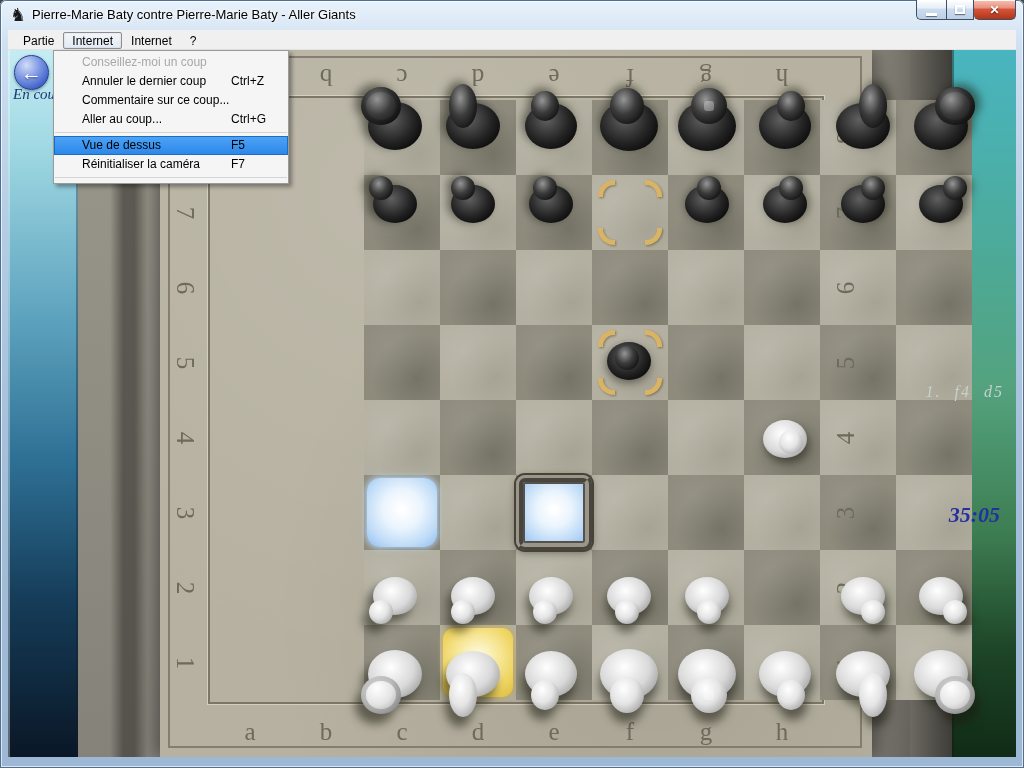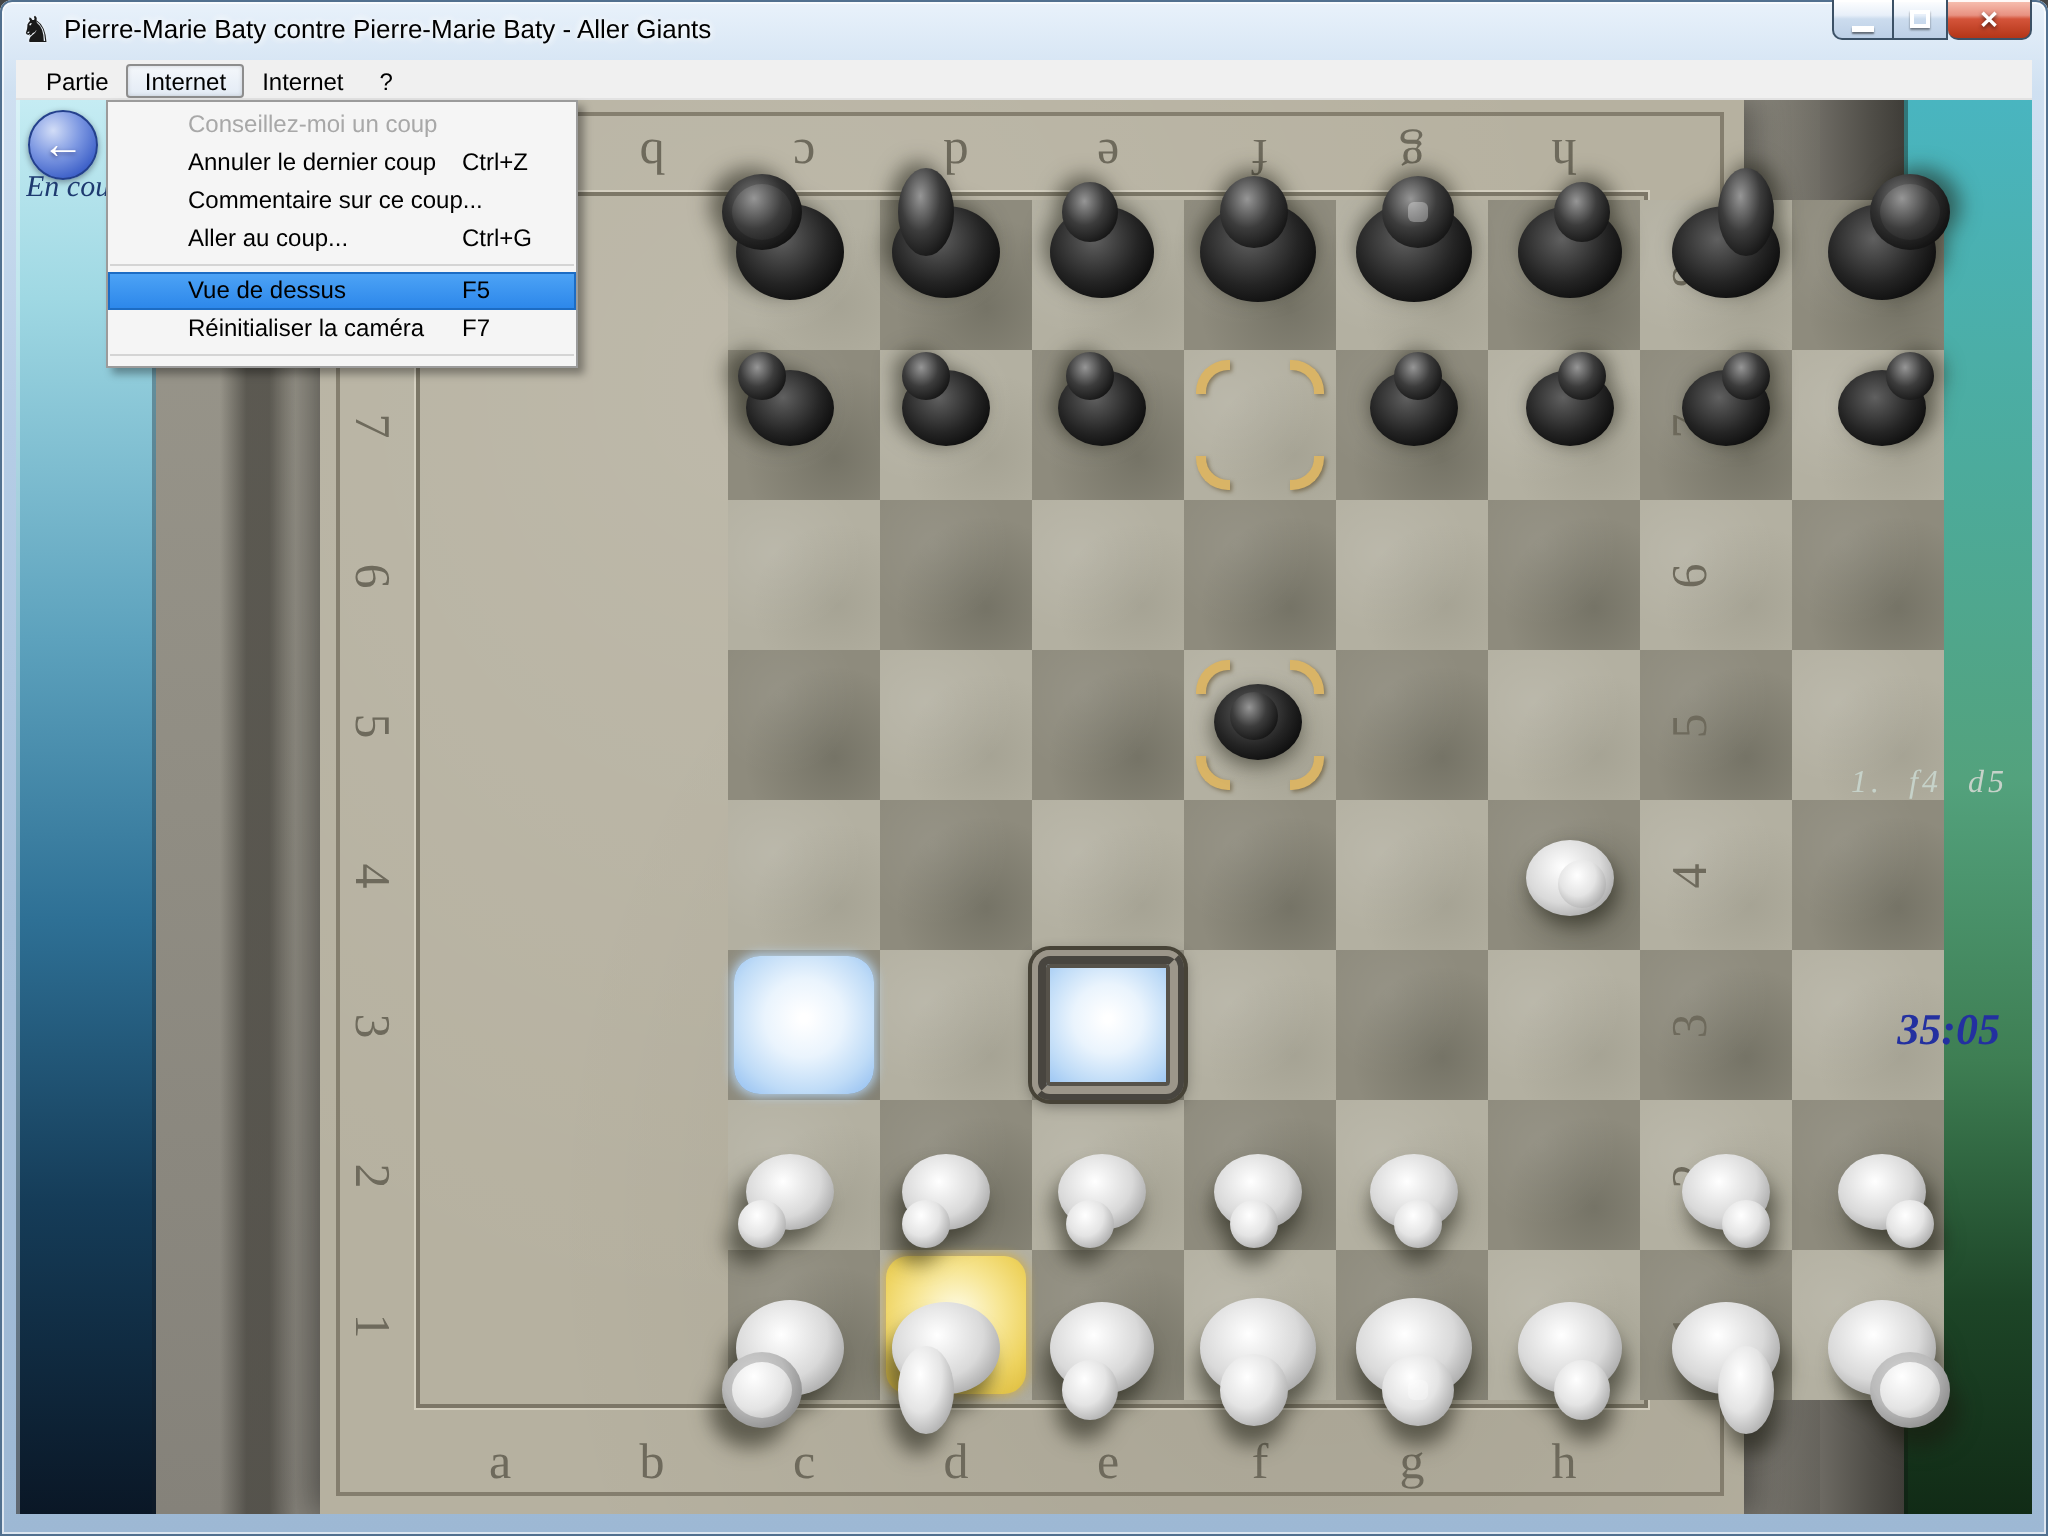--- a/index.html
+++ b/index.html
@@ -108,21 +108,21 @@
   .moves-text{position:absolute;right:12px;top:333px;font-family:"Liberation Serif",serif;font-style:italic;
     font-size:16px;color:#c6d2c9;letter-spacing:2px;word-spacing:7px;text-align:center;}
   .clock-text{position:absolute;right:16px;top:452px;font-family:"Liberation Serif",serif;font-style:italic;
     font-weight:bold;font-size:22px;color:#2330a0;}
   .turn-text{position:absolute;right:12px;top:670px;font-family:"Liberation Serif",serif;font-style:italic;
     font-size:21px;color:#e3e6e1;text-shadow:1px 2px 3px rgba(35,35,30,.85);}
   
   .dropdown{position:absolute;left:53px;top:50px;width:236px;background:#f5f5f5;border:1px solid #9b9b9b;
     box-shadow:3px 3px 4px rgba(0,0,0,.35);padding:2px 0;z-index:100;font-size:12px;}
   .menu-item{position:relative;height:19px;line-height:19px;color:#000;}
-  .menu-item .mi-label{position:absolute;left:40px;white-space:nowrap;}
+  .menu-item .mi-label{position:absolute;left:28px;white-space:nowrap;}
   .menu-item .mi-key{position:absolute;left:177px;}
   .menu-item.disabled{color:#a8a8a8;}
   .menu-item.hl{background:linear-gradient(#4ea4f6,#2b86ea);box-shadow:inset 0 0 0 1px #1c6cc4;}
   .menu-sep{height:1px;background:#d4d4d4;margin:3px 1px;}
 </style>
 </head>
 <body>
 
 <div class="window">
 

